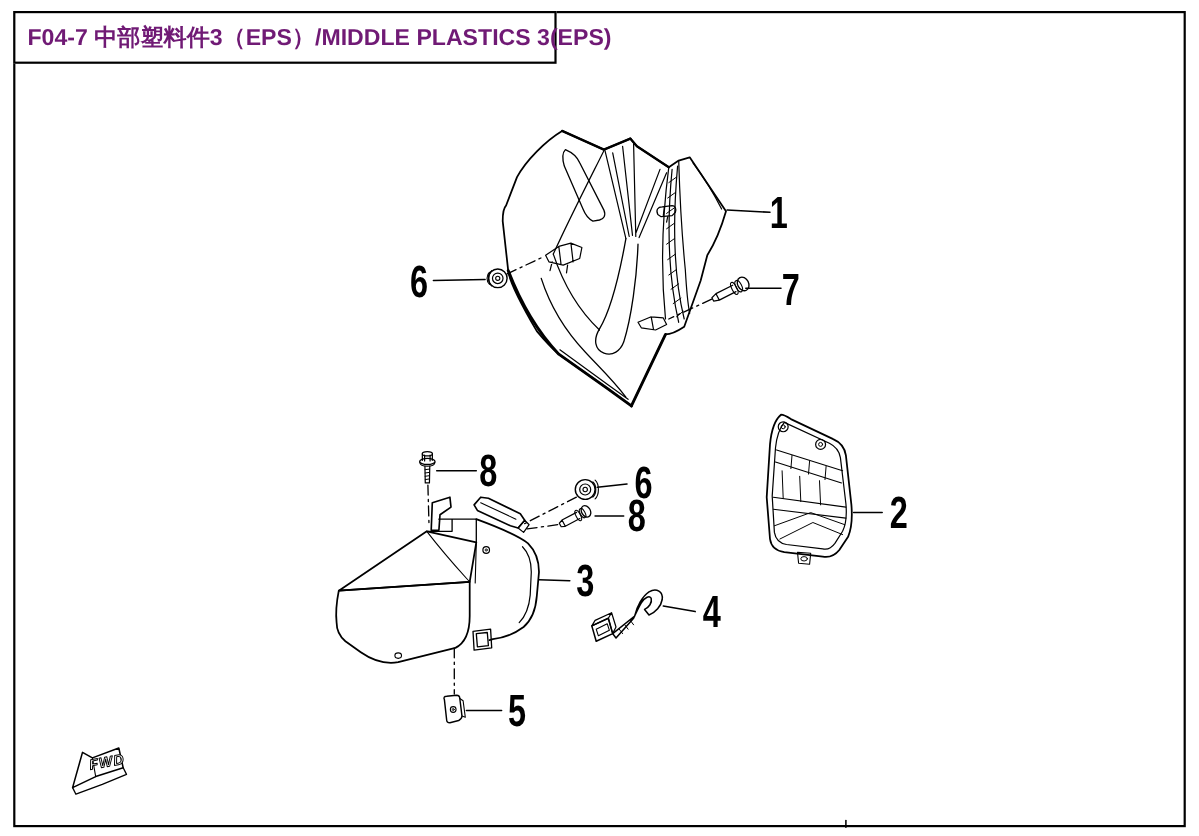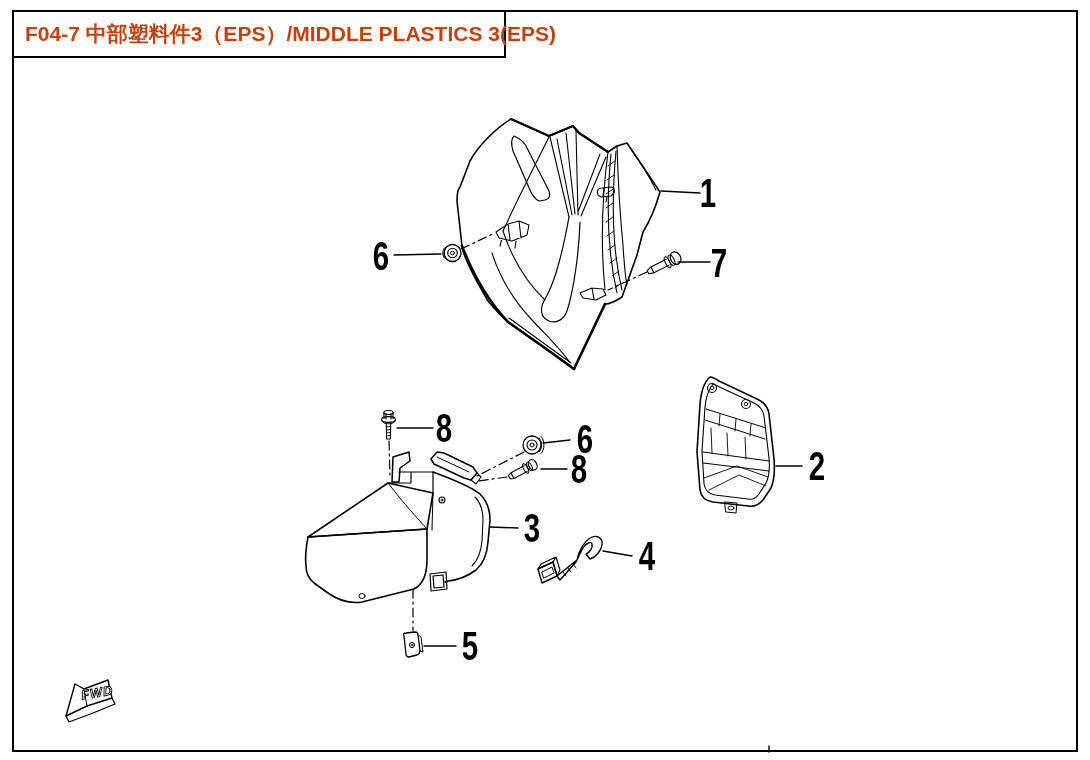--- a/index.html
+++ b/index.html
@@ -3,21 +3,21 @@
 <meta charset="utf-8">
 <style>
   html,body{margin:0;padding:0;background:#ffffff;}
   .page{position:relative;width:1090px;height:760px;background:#fff;overflow:hidden;
         font-family:"Liberation Sans",sans-serif;}
   .frame{position:absolute;left:12px;top:10px;width:1066px;height:742px;
          border:2px solid #000;box-sizing:border-box;}
   .title-box{position:absolute;left:12px;top:10px;width:494px;height:48px;
          border:2px solid #000;box-sizing:border-box;background:#fff;
          display:flex;align-items:center;padding-left:11px;}
-  .title-box span{font-weight:700;font-size:21px;color:#c2410c;white-space:nowrap;}
+  .title-box span{font-weight:700;font-size:21px;color:#701a75;white-space:nowrap;}
   svg.art{position:absolute;left:0;top:0;}
   svg.art *{vector-effect:none;}
   .callout{font-family:"Liberation Sans",sans-serif;font-weight:700;font-size:41px;fill:#000;}
   .fwdtxt{font-family:"Liberation Sans",sans-serif;font-weight:700;font-style:italic;
           font-size:13px;fill:#fff;stroke:#000;stroke-width:0.9;letter-spacing:1px;}
 </style>
 </head>
 <body>
 
 <div class="page">

